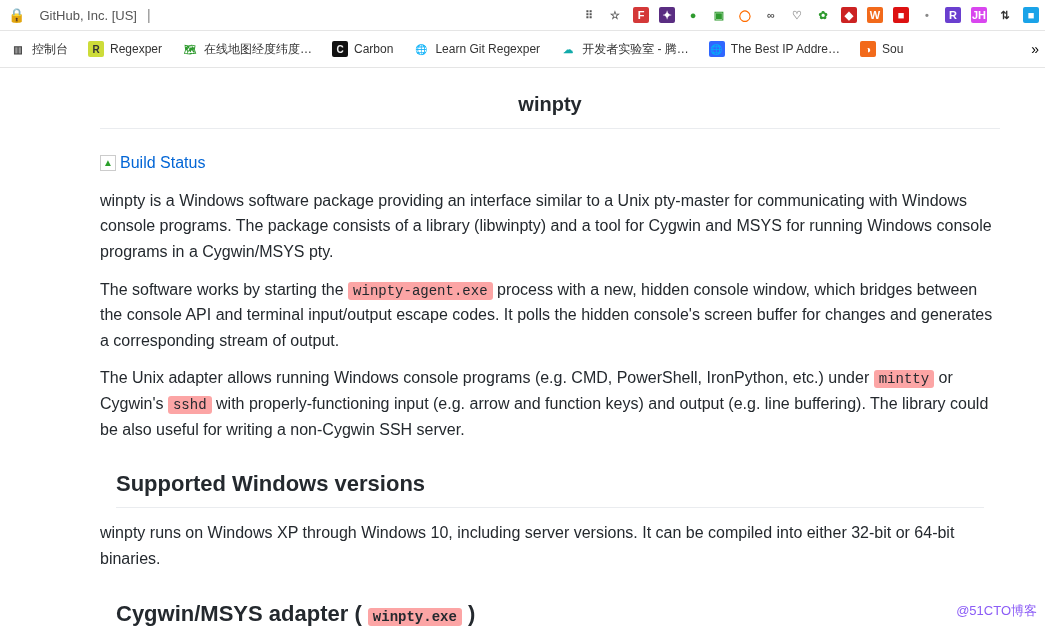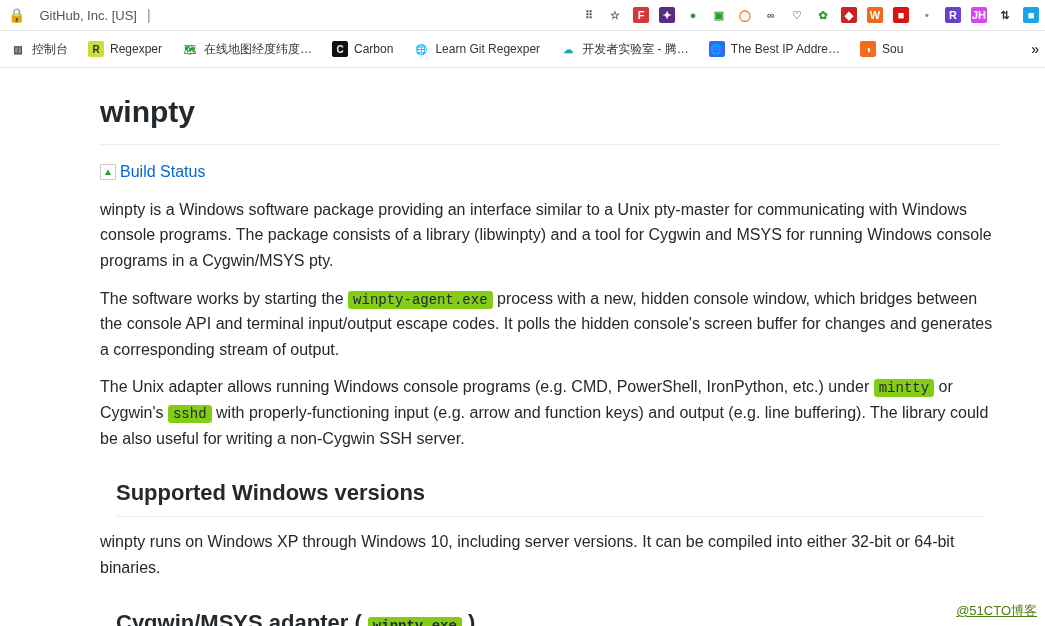--- a/index.html
+++ b/index.html
@@ -11,28 +11,28 @@
   .bar-icons{margin-left:auto;display:flex;align-items:center;gap:10px;}
   .bar-ico{width:16px;height:16px;display:inline-flex;align-items:center;justify-content:center;font-size:11px;font-weight:bold;border-radius:2px;}
   
   .bookmarks{height:36px;display:flex;align-items:center;border-bottom:1px solid #e5e5e5;padding:0 0 0 4px;gap:8px;overflow:hidden;}
   .bk{display:flex;align-items:center;gap:6px;font-size:12px;color:#333;cursor:pointer;padding:4px 6px;border-radius:3px;white-space:nowrap;}
   .bk-ico{width:16px;height:16px;display:inline-flex;align-items:center;justify-content:center;font-size:10px;font-weight:bold;border-radius:2px;}
   .bk-more{margin-left:auto;padding-right:6px;color:#000;}
   
   .page-wrap{padding:10px 40px 0 100px;}
   .md{max-width:900px;color:#24292e;font-size:16px;line-height:1.6;}
-  .md h1{font-size:30px;font-weight:700;margin:10px 0 12px;padding-bottom:8px;border-bottom:1px solid #eaecef;}
+  .md h1{font-size:20px;font-weight:700;margin:10px 0 19px;padding-bottom:8px;border-bottom:1px solid #eaecef;text-align:center;}
   .md h2{font-size:22px;font-weight:700;margin:24px 16px 8px;padding-bottom:6px;border-bottom:1px solid #eaecef;}
   .md p{margin:12px 0;}
   .md a{color:#0366d6;text-decoration:none;}
   .badge-broken{display:inline-flex;align-items:center;gap:4px;}
   .badge-broken .bimg{width:14px;height:14px;border:1px solid #ccc;display:inline-flex;align-items:center;justify-content:center;color:#2aa02a;font-size:10px;}
-  .md code{font-family:Consolas,"Courier New",monospace;font-size:14px;background:#84cc16;border-radius:3px;padding:1px 5px;color:#24292e;}
-  .watermark{position:fixed;right:8px;bottom:6px;color:#4d7c0f;font-size:13px;text-decoration:underline;}
+  .md code{font-family:Consolas,"Courier New",monospace;font-size:14px;background:#fca5a5;border-radius:3px;padding:1px 5px;color:#24292e;}
+  .watermark{position:fixed;right:8px;bottom:6px;color:#8b5cf6;font-size:13px;}
 </style>
 </head>
 <body>
 
 <div class="address-bar">
   <span class="lock-icon">🔒</span>
   <span class="addr-text">GitHub, Inc. [US]</span>
   <span class="addr-sep">|</span>
 
   <div class="bar-icons">

